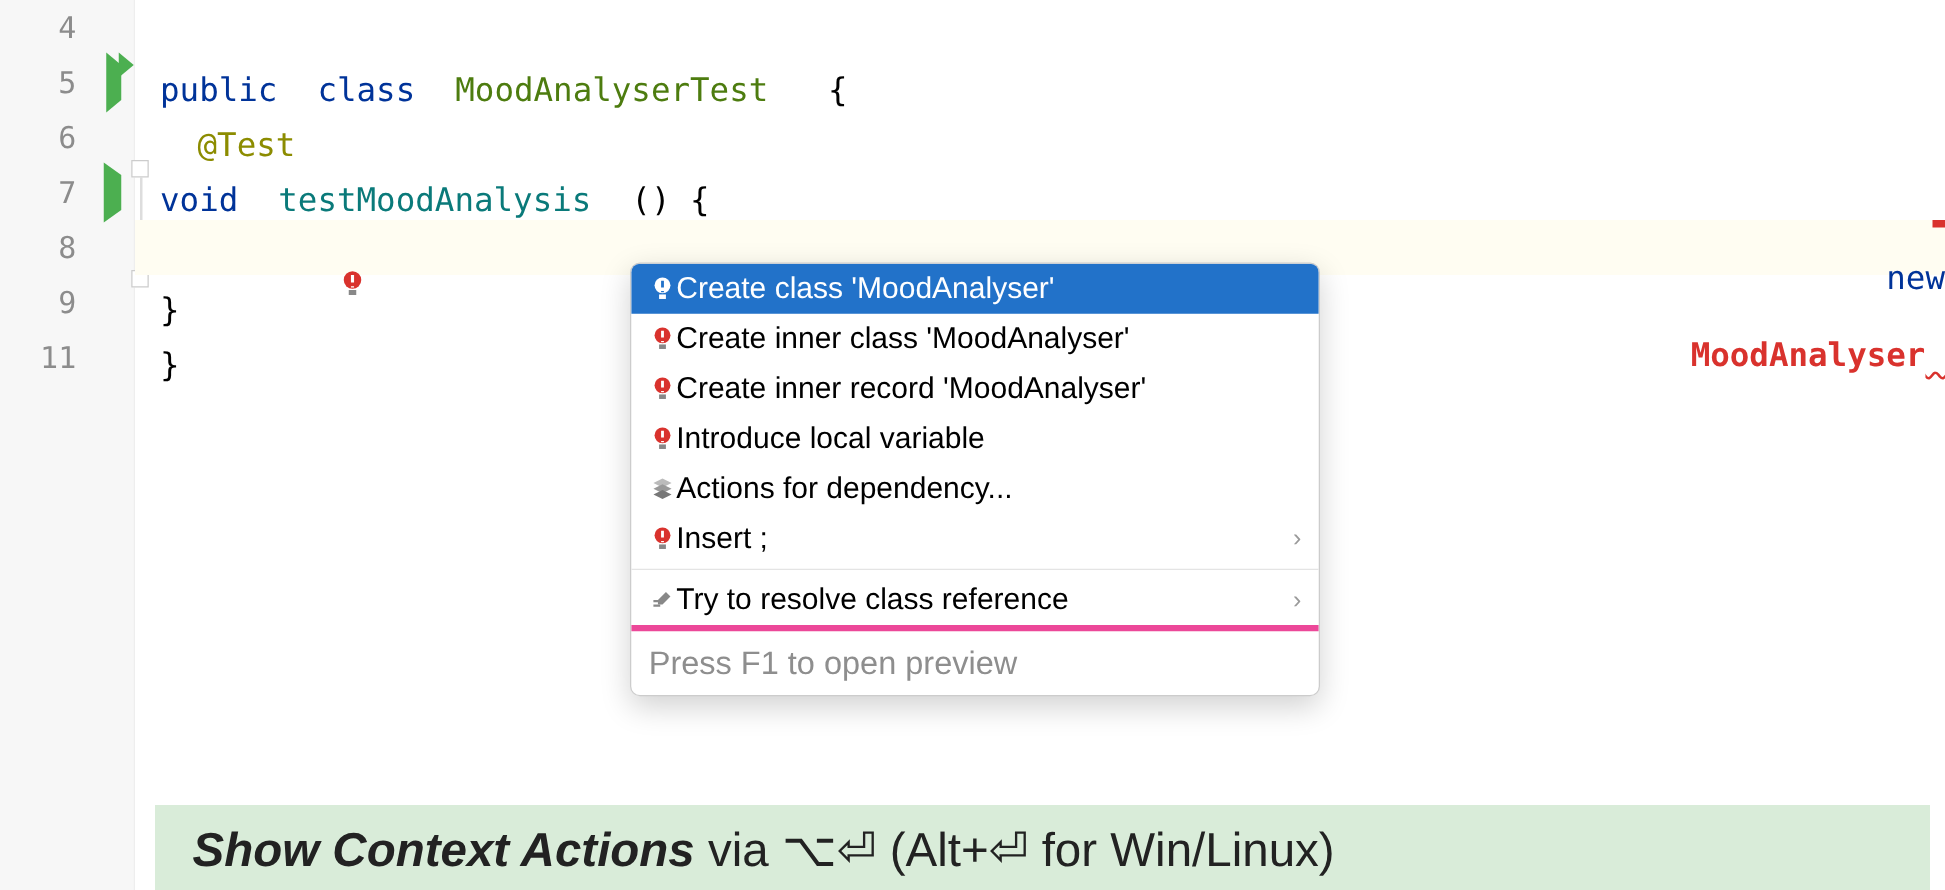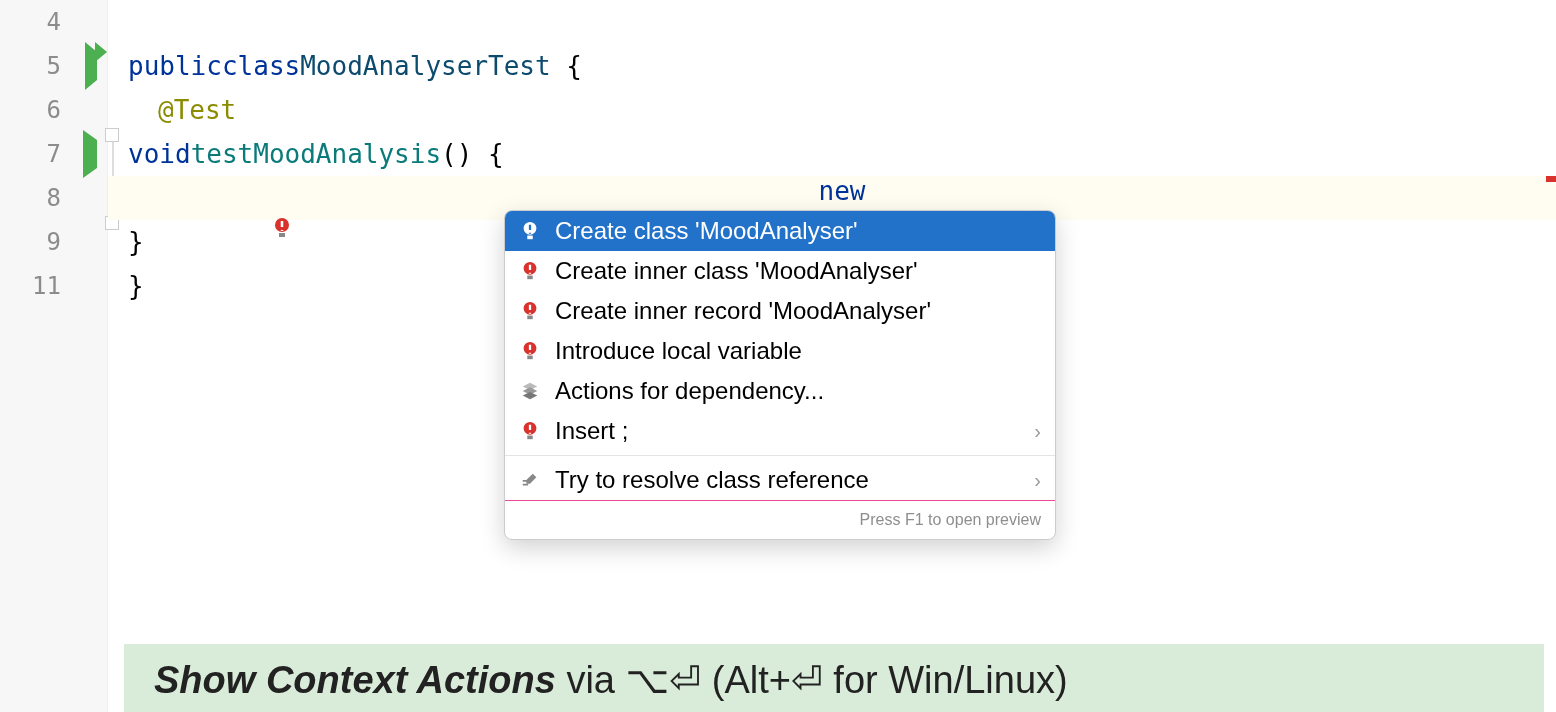--- a/index.html
+++ b/index.html
@@ -62,30 +62,31 @@
     border-bottom: 10px solid transparent;
     border-left: 14px solid #4caf50;
   }
   .code-area {
     flex: 1;
     position: relative;
   }
   .code-line {
     height: 44px;
     display: flex;
-    align-items: center;
+    align-items: flex-end;
     padding-left: 20px;
     white-space: pre;
+    gap: 32px;
   }
   .hl-line {
     background: #fffdf2;
     flex-direction: column;
   }
   .kw { color: #003399; font-weight: normal; }
-  .cls { color: #0c4a6e; }
+  .cls { color: #4d7c0f; }
   .anno { color: #8c8c00; margin-left: 30px; }
   .method { color: #0a7a7a; }
   .err { color: #d9322d; font-weight: bold; }
   .squiggle {
     text-decoration: underline wavy #d9322d;
     text-decoration-thickness: 2px;
     text-underline-offset: 4px;
   }
   .fold-strip {
     position: absolute;
@@ -135,39 +136,37 @@
     box-shadow: 0 8px 24px rgba(0,0,0,0.18);
     font-family: -apple-system, "Segoe UI", sans-serif;
     font-size: 24px;
     overflow: hidden;
   }
   .popup-item {
     display: flex;
     align-items: center;
     height: 40px;
     padding: 0 14px;
-    gap: 14px;
     cursor: pointer;
     position: relative;
   }
   .popup-item.selected {
     background: #2272c9;
     color: #fff;
   }
   .popup-sep {
     height: 1px;
     background: #e4e4e4;
     margin: 4px 0;
   }
   .popup-footer {
     padding: 10px 14px;
     color: #8e8e8e;
-    font-size: 16px;
-    border-top: 1px solid #ec4899;
-    text-align: right;
+    font-size: 26px;
+    border-top: 5px solid #ec4899;
   }
   .chev {
     position: absolute;
     right: 14px;
     color: #9a9a9a;
     font-size: 20px;
   }
   
   .hint {
     position: absolute;

